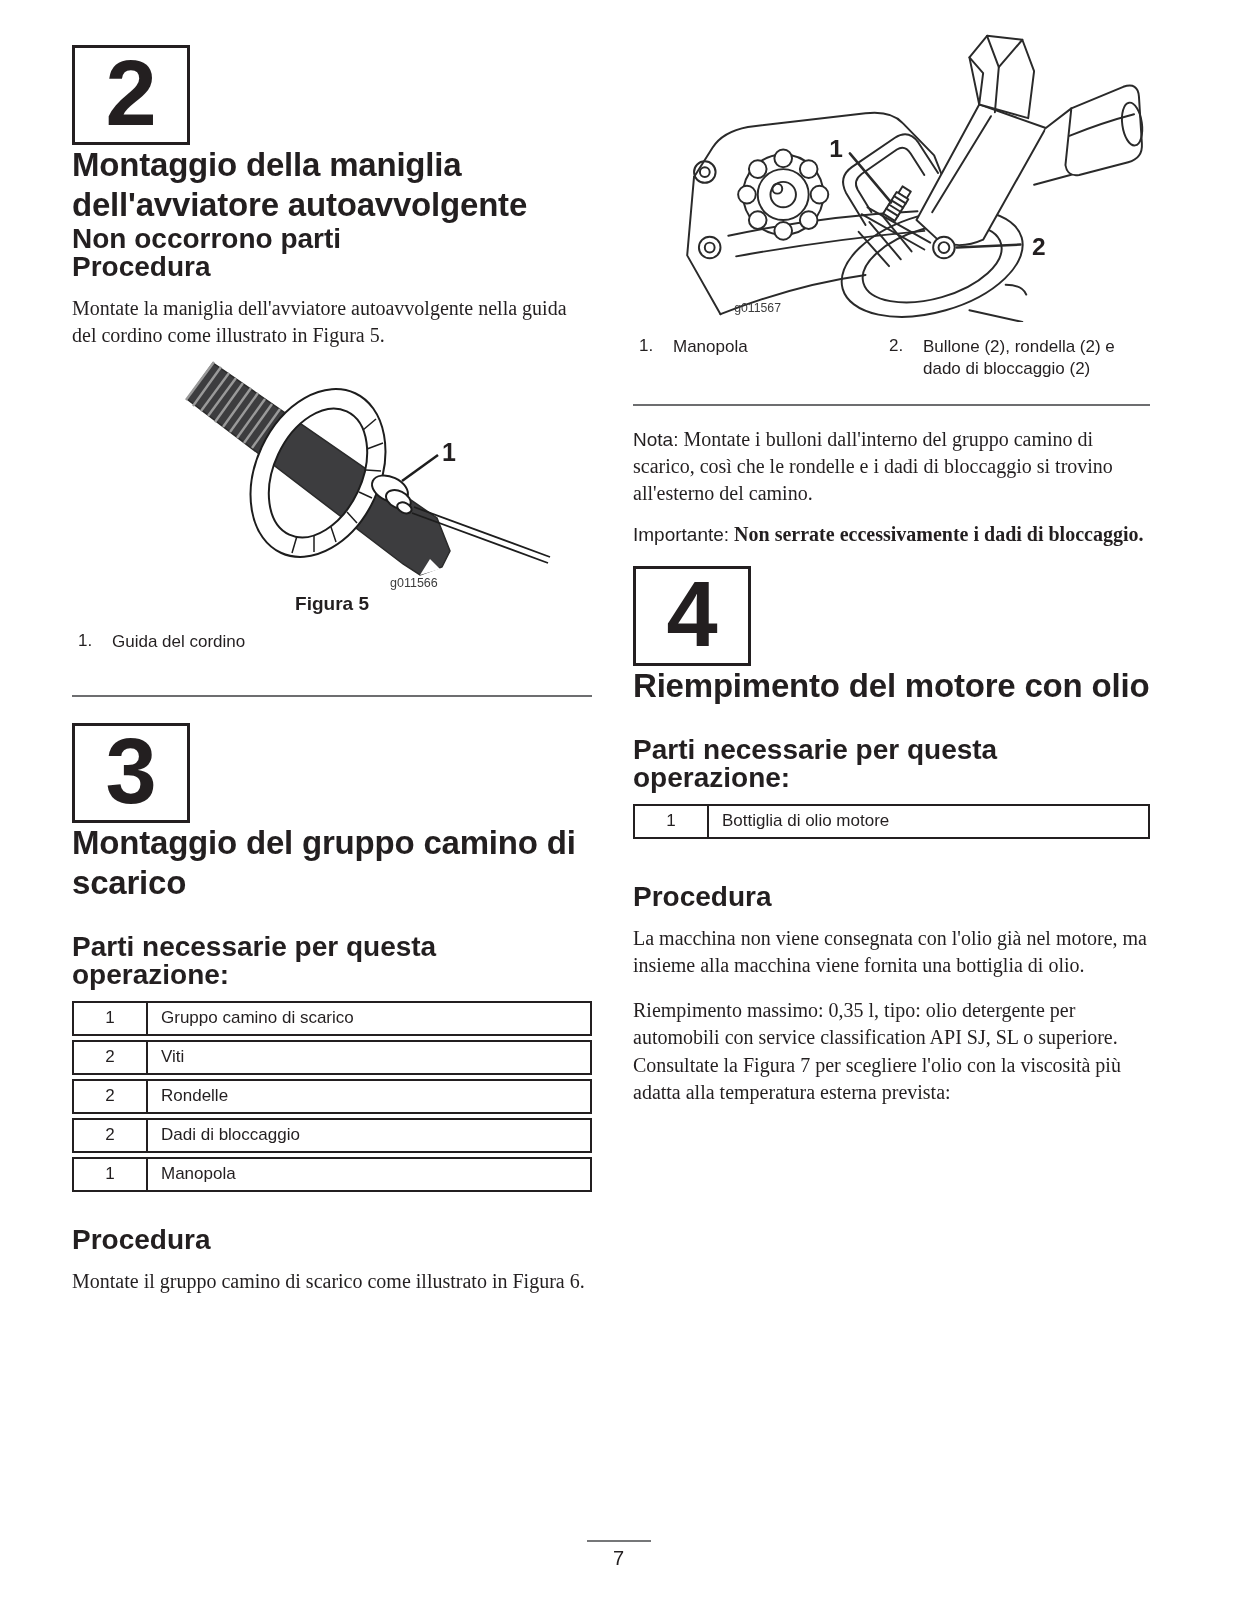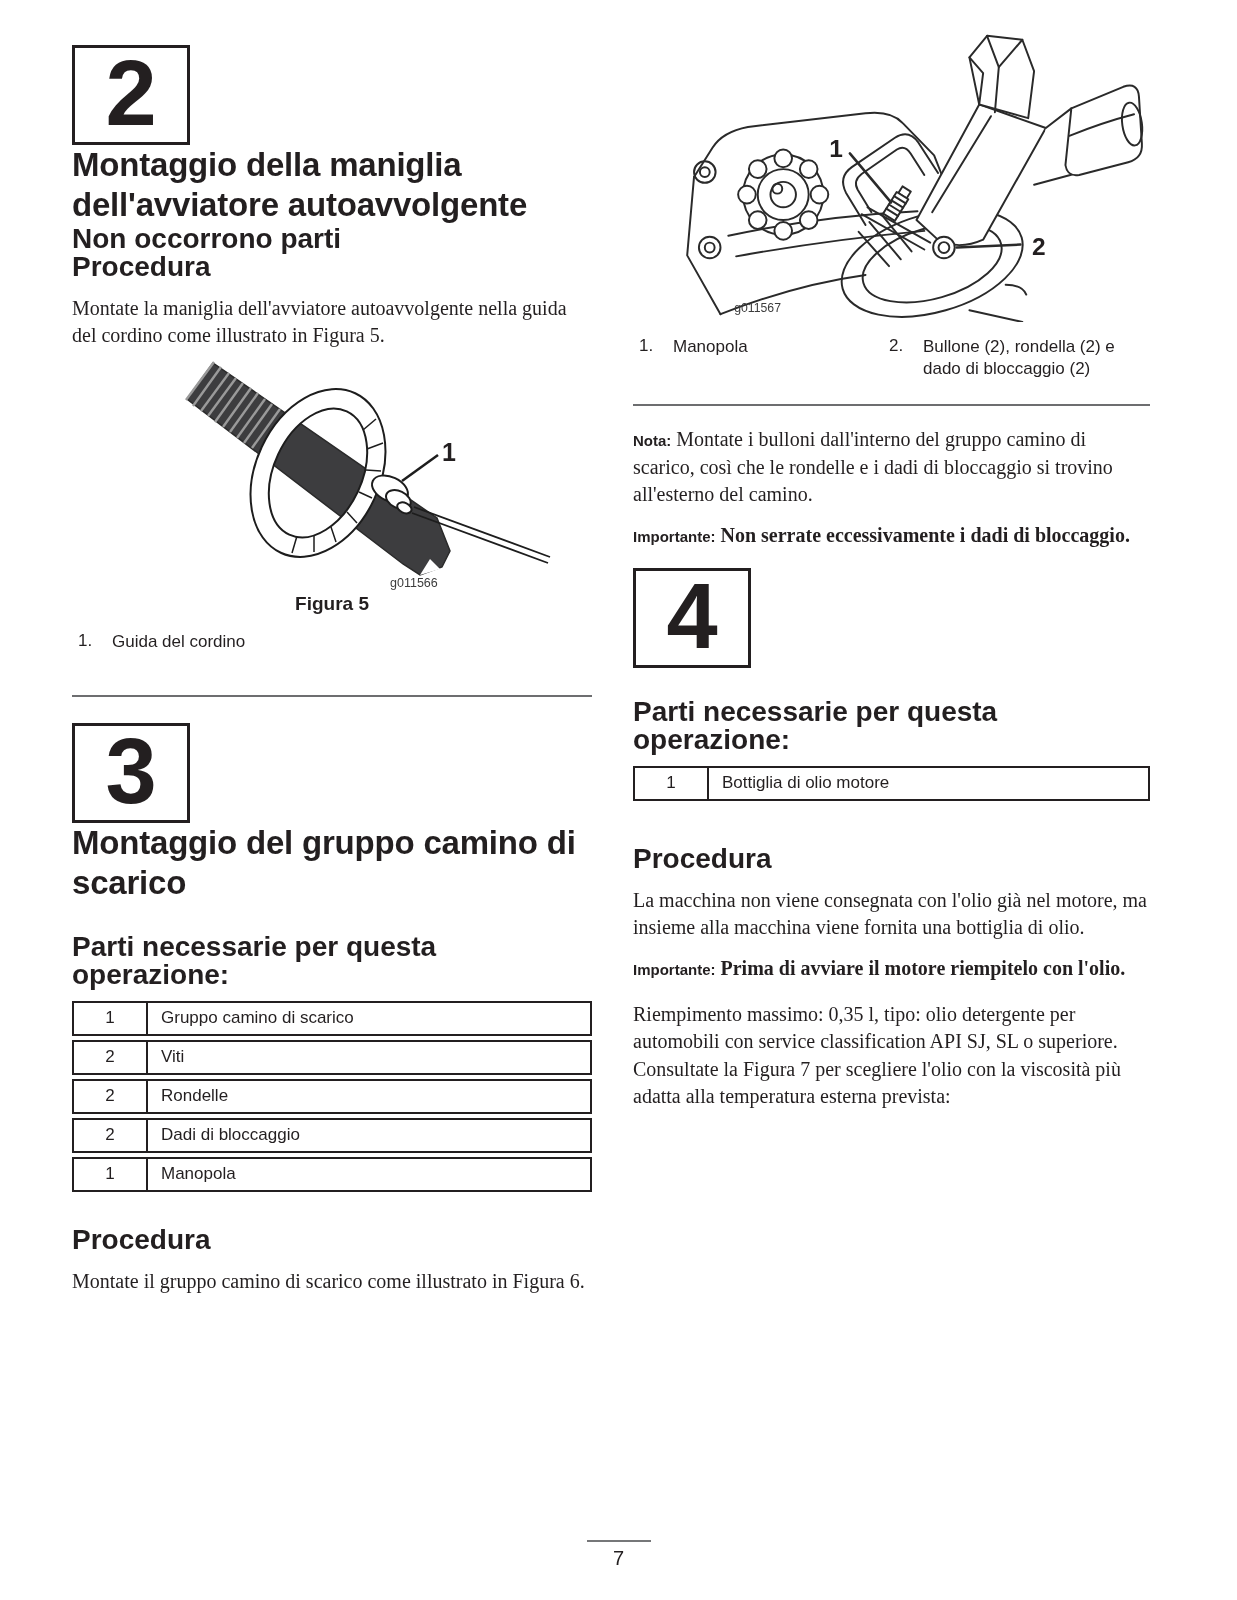--- a/index.html
+++ b/index.html
@@ -68,21 +68,21 @@
   }
   td.qty{width:72px;text-align:center;border-right:2px solid #231f20;}
   td.desc{border-left:none;padding-left:13px;}
   .note-p{
     margin:20px 0 0 0;
     font-family:"Liberation Serif",serif;
     font-size:20px;line-height:27px;
   }
   .note-label{
     font-family:"Liberation Sans",sans-serif;
-    font-weight:bold;font-size:15px;
+    font-weight:normal;font-size:19px;
   }
   .imp-text{font-weight:bold;}
   .gcode{font-size:12.5px;fill:#3c3c3c;font-family:"Liberation Sans",sans-serif;}
   .callout{font-size:25px;font-weight:bold;fill:#231f20;font-family:"Liberation Sans",sans-serif;}
   .footer{
     position:absolute;left:0;right:0;bottom:30px;
     text-align:center;
   }
   .footer-line{
     width:64px;height:2px;background:#767779;margin:0 auto 5px auto;
@@ -331,40 +331,37 @@
 
     <p class="note-p" style="margin-top:14px;">
       <span class="note-label">Importante:</span>
       <span class="imp-text">Non serrate eccessivamente i dadi di bloccaggio.</span>
     </p>
 
     <div class="step-box" style="margin-top:18px;">
       <span>4</span>
     </div>
 
+    <h1 class="sec-title">Riempimento del motore con olio</h1>
 
     <h2 class="sub" style="margin-top:30px;">Parti necessarie per questa operazione:</h2>
 
     <table class="parts-table">
       <tbody>
         <tr>
           <td class="qty">1</td>
           <td class="desc">Bottiglia di olio motore</td>
         </tr>
       </tbody>
     </table>
 
     <h2 class="sub" style="margin-top:40px;">Procedura</h2>
 
     <p class="serif">La macchina non viene consegnata con l'olio già nel motore, ma insieme alla macchina viene fornita una bottiglia di olio.</p>
 
-    <p class="note-p" style="margin-top:14px;">
-      <span class="note-label">Importante:</span>
-      <span class="imp-text">Prima di avviare il motore riempitelo con l'olio.</span>
-    </p>
 
     <p class="serif" style="margin-top:18px;">Riempimento massimo: 0,35 l, tipo: olio detergente per automobili con service classification API SJ, SL o superiore.</p>
 
     <p class="serif" style="margin-top:1px;">Consultate la Figura 7 per scegliere l'olio con la viscosità più adatta alla temperatura esterna prevista:</p>
 
   </div>
 
   <div class="footer">
     <div class="footer-line"></div>
     <div class="footer-num">7</div>

